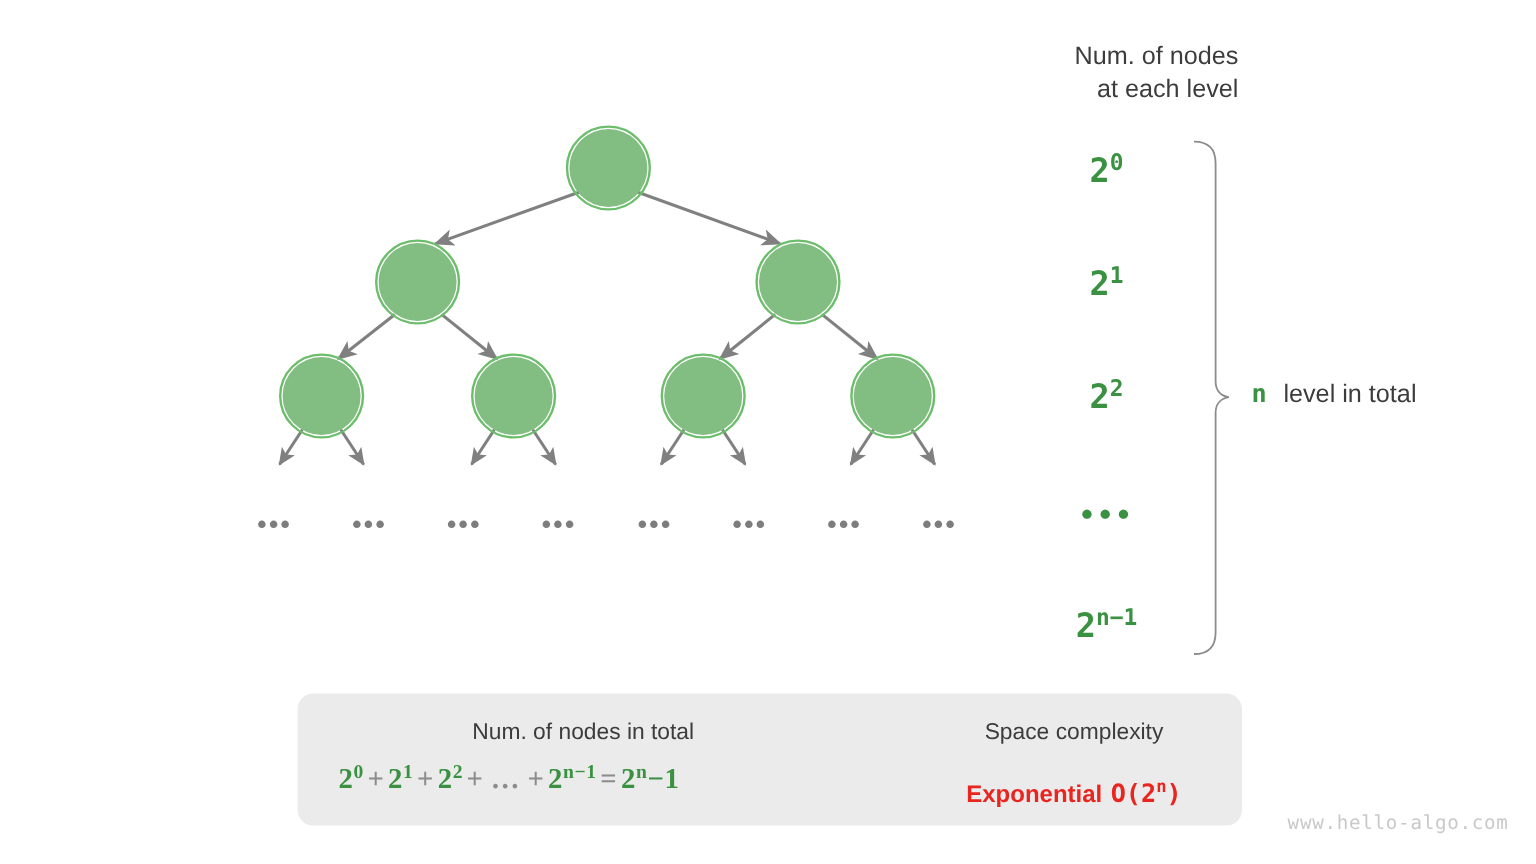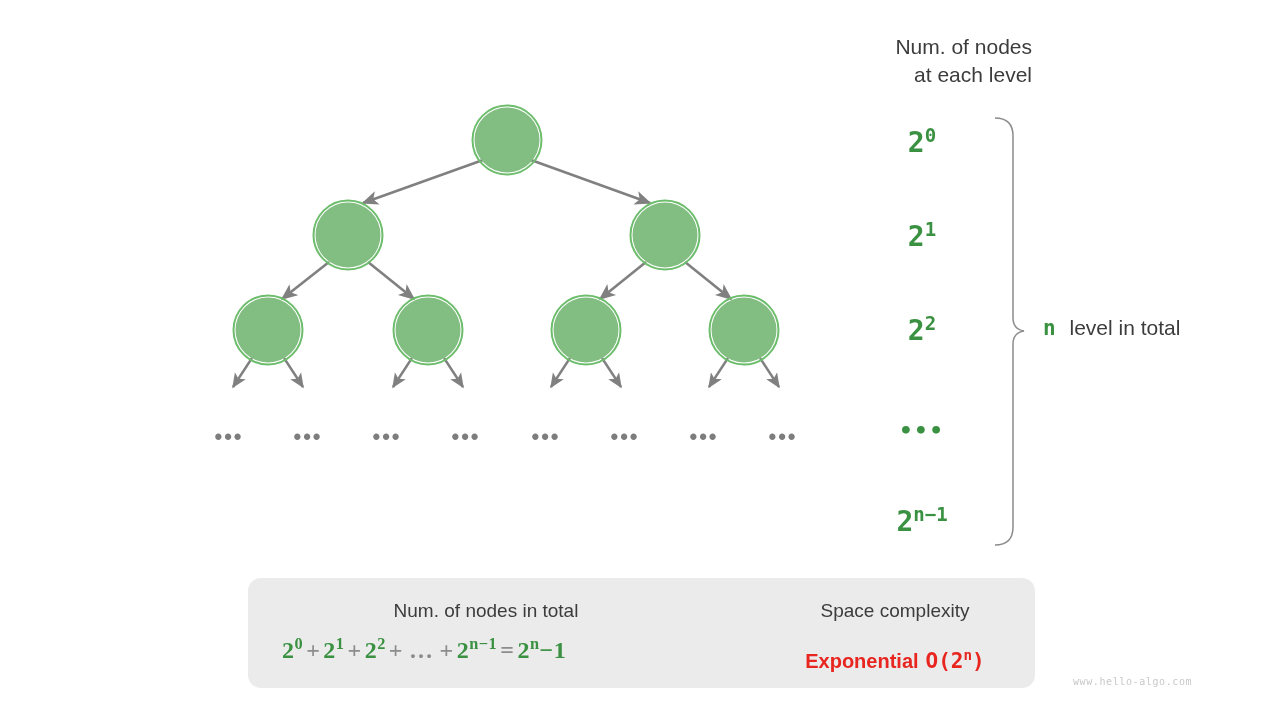--- a/index.html
+++ b/index.html
@@ -130,21 +130,21 @@
     margin-left: 7px;
   }
   .complexity sup { font-size: 0.68em; vertical-align: super; line-height: 0; }
 
   
   .watermark {
     position: absolute;
     left: 1073px;
     top: 676px;
     font-family: "DejaVu Sans Mono", "Liberation Mono", monospace;
-    font-size: 10px;
+    font-size: 16px;
     color: #c9c9c9;
     letter-spacing: 0.6px;
   }
 
   
   .tree-dots {
     position: absolute;
     width: 40px;
     text-align: center;
     font-size: 22px;

